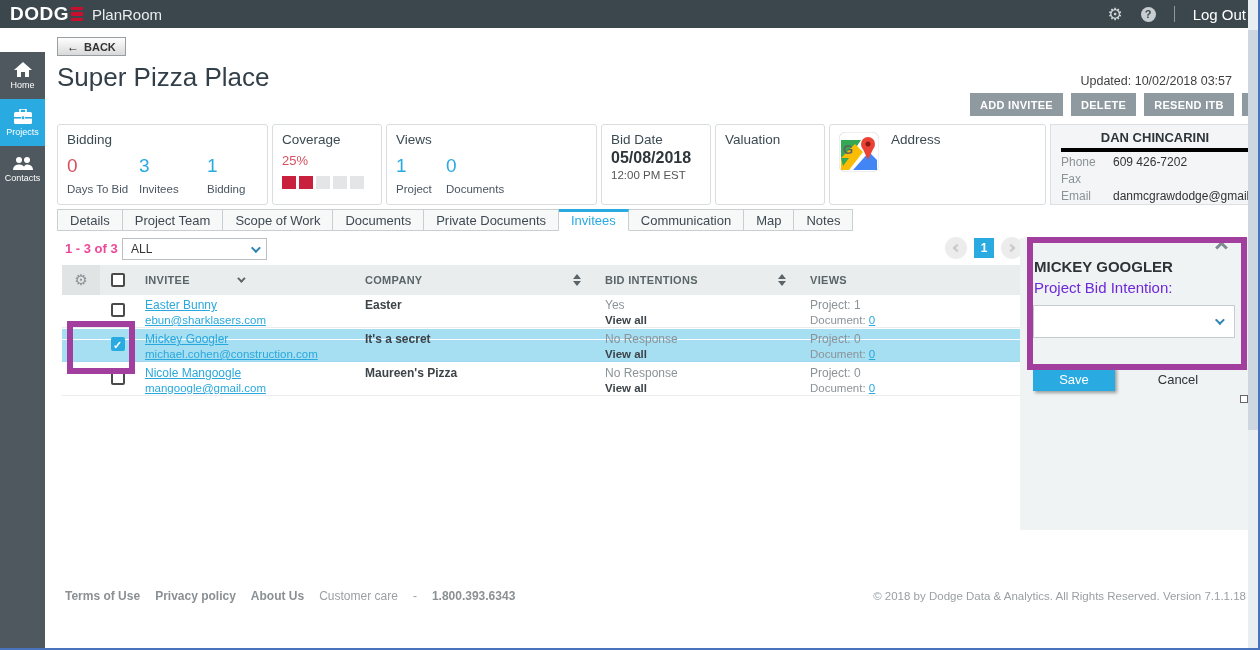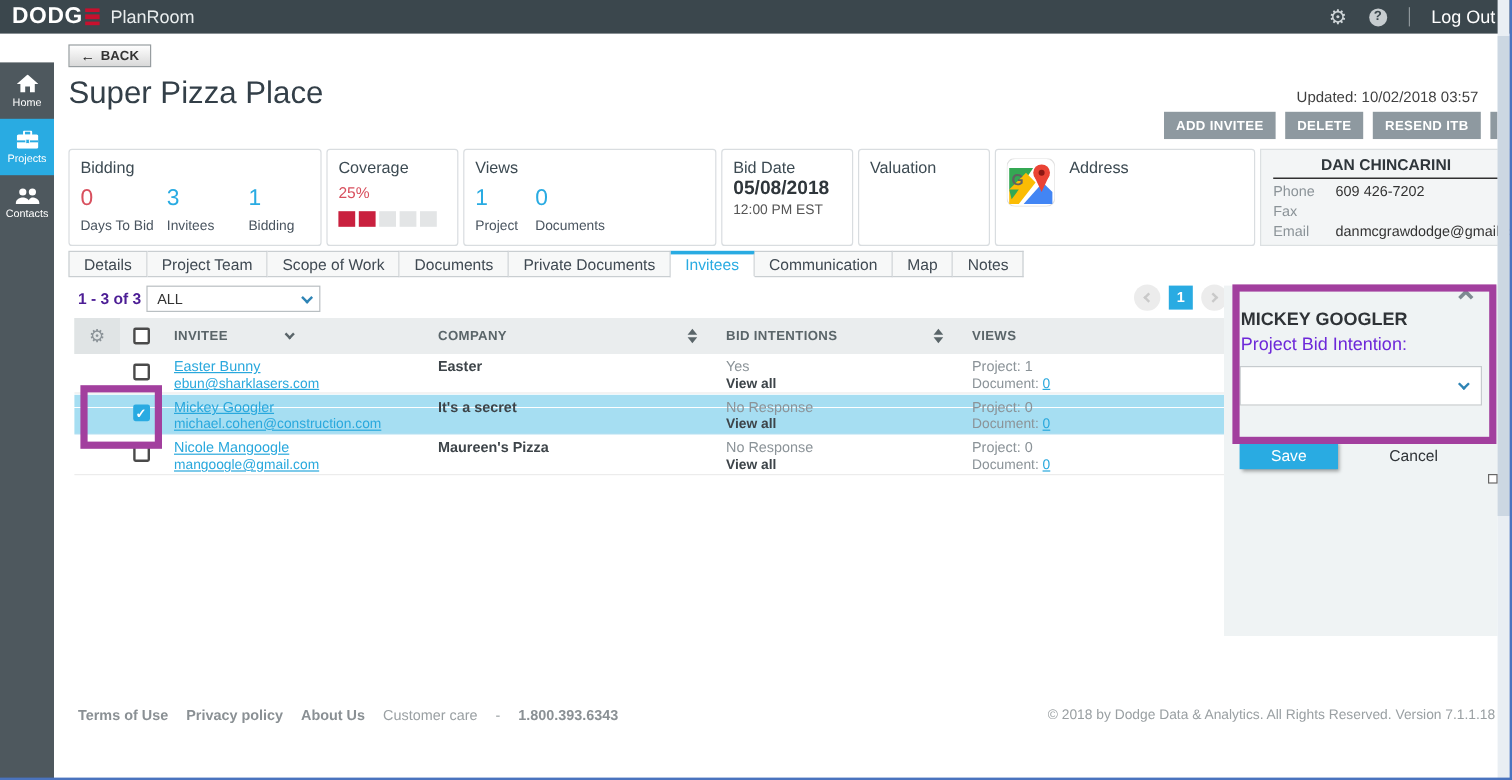--- a/index.html
+++ b/index.html
@@ -54,35 +54,35 @@
   .blocks { display:flex; gap:3px; margin-top:8px; }
   .blocks span { width:14px; height:13px; background:#e3e5e6; }
   .blocks span.fill { background:#c9203e; }
   .bid-date { font-size:16px; font-weight:bold; color:#2f363b; margin-top:2px; }
   .bid-time { font-size:11.5px; color:#555; margin-top:2px; }
   .addr-card { display:flex; gap:12px; align-items:flex-start; }
   .addr-text { font-size:12px; color:#555; margin-top:3px; }
   .contact-card { position:absolute; left:1050px; top:124px; width:210px; height:81px;
                   background:#f3f5f6; border:1px solid #dce0e2; padding:5px 10px; overflow:hidden; }
   .contact-name { font-size:13px; font-weight:bold; color:#2f363b; text-align:center;
-                  border-bottom:1px solid #000000; padding-bottom:3px; }
+                  border-bottom:4px solid #000000; padding-bottom:3px; }
   .contact-row { display:flex; font-size:12px; margin-top:3px; }
   .contact-row .cl { width:52px; color:#8b9398; flex:0 0 auto; }
   .contact-row .cv { color:#333; white-space:nowrap; }
 
   
   .tabs { position:absolute; left:57px; top:209px; display:flex; }
   .tab { font-size:13px; color:#3f4952; background:#f7f8f8; border:1px solid #c9ced1; border-left:none;
          padding:3px 12px 4px; height:22px; white-space:nowrap; }
   .tab:first-child { border-left:1px solid #c9ced1; }
   .tab.active { background:#fff; color:#29abe2; border-top:3px solid #29abe2; border-bottom:1px solid #fff;
                 padding-top:1px; }
 
   
-  .range { position:absolute; left:65px; top:241px; font-size:13px; font-weight:bold; color:#4c1d95; }
+  .range { position:absolute; left:65px; top:241px; font-size:13px; font-weight:bold; color:#ec4899; }
   .filter-select { position:absolute; left:122px; top:238px; width:145px; height:22px; background:#fff;
                    border:1px solid #b9bfc2; display:flex; align-items:center; padding:0 8px;
                    font-size:12px; color:#333; }
   .filter-select .chev { margin-left:auto; }
   .chev { width:7px; height:7px; border-right:2px solid #2e84b5; border-bottom:2px solid #2e84b5;
           display:inline-block; }
   .chev.down { transform:rotate(45deg) translateY(-2px); }
   .pager { position:absolute; left:945px; top:237px; display:flex; align-items:center; gap:7px; }
   .pg-circle { width:22px; height:22px; border-radius:50%; background:#ececec; display:flex;
                align-items:center; justify-content:center; }

